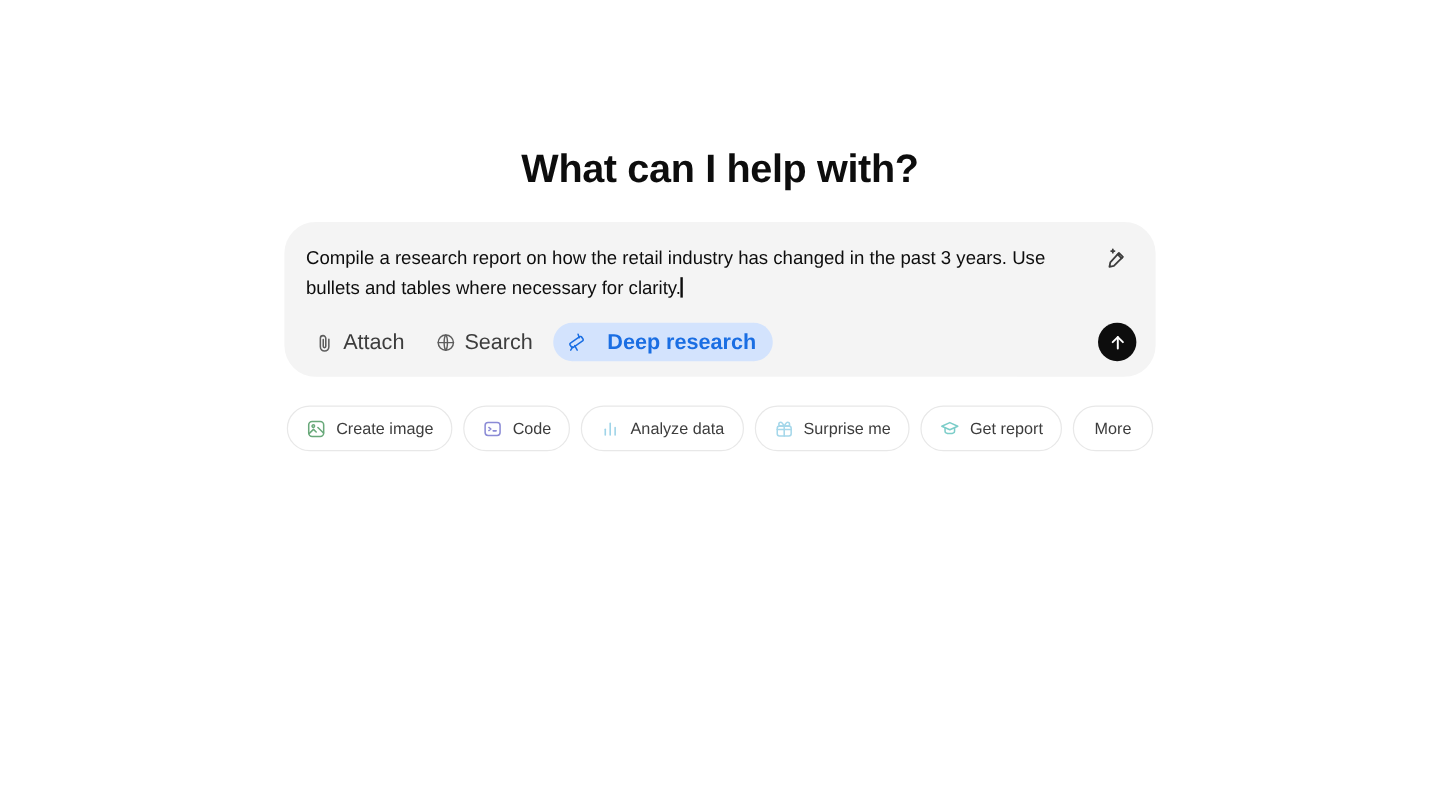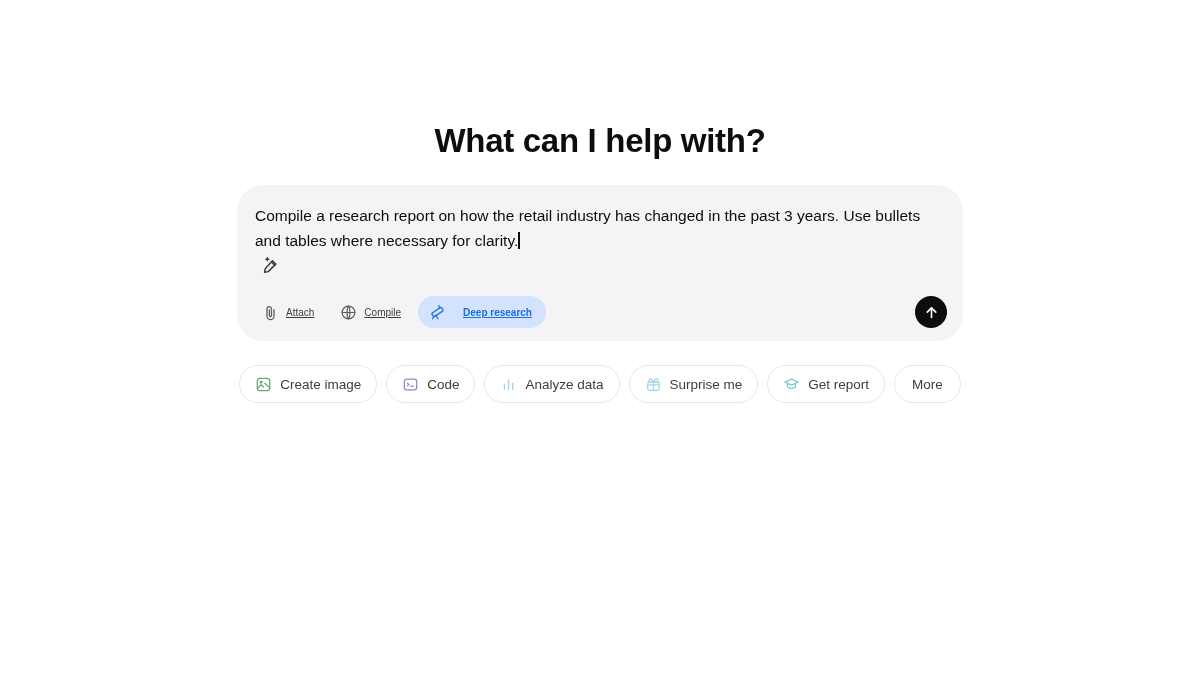--- a/index.html
+++ b/index.html
@@ -48,21 +48,20 @@
     background: #f4f4f4;
     border-radius: 26px;
     padding: 18px 16px 12px 16px;
     position: relative;
   }
 
   .composer-textrow {
     display: flex;
     align-items: flex-start;
     padding: 0 2px 0 2px;
-    flex-direction: column;
   }
 
   .composer-text {
     flex: 1;
     font-size: 15.5px;
     line-height: 25px;
     color: #0d0d0d;
     padding-right: 16px;
     word-wrap: break-word;
   }
@@ -102,25 +101,24 @@
   .tool-btn {
     display: inline-flex;
     align-items: center;
     gap: 7px;
     height: 32px;
     padding: 0 11px 0 8px;
     border-radius: 18px;
     background: transparent;
     border: none;
     cursor: pointer;
-    font-size: 10px;
+    font-size: 18px;
     color: #3d3d3d;
     font-family: "Liberation Sans", sans-serif;
     white-space: nowrap;
-    text-decoration: underline;
   }
 
   .tool-btn .tool-icon {
     width: 18px;
     height: 18px;
     display: flex;
     align-items: center;
     justify-content: center;
     flex: 0 0 18px;
   }
@@ -220,21 +218,21 @@
         </button>
 
         <button class="tool-btn">
           <span class="tool-icon">
             <svg width="17" height="17" viewBox="0 0 24 24" fill="none" stroke="#5d5d5d" stroke-width="1.7" stroke-linecap="round" stroke-linejoin="round">
               <circle cx="12" cy="12" r="9"></circle>
               <path d="M3 12h18"></path>
               <path d="M12 3c2.6 2.8 2.6 15.2 0 18-2.6-2.8-2.6-15.2 0-18z"></path>
             </svg>
           </span>
-          <span>Compile</span>
+          <span>Search</span>
         </button>
 
         <button class="tool-btn active">
           <span class="tool-icon">
             <svg width="18" height="18" viewBox="0 0 24 24" fill="none" stroke="#1a6ee3" stroke-width="1.7" stroke-linecap="round" stroke-linejoin="round">
               <path d="M4.5 13.2 14.8 6.1a1.5 1.5 0 0 1 2.1.4l1.5 2.2a1.5 1.5 0 0 1-.4 2.1L7.7 17.9a1.5 1.5 0 0 1-2.1-.4l-1.5-2.2a1.5 1.5 0 0 1 .4-2.1z"></path>
               <path d="M9.2 16 12 21"></path>
               <path d="M7 17.3 4.8 21"></path>
               <path d="M14.3 7.2 13 3.4"></path>
             </svg>

